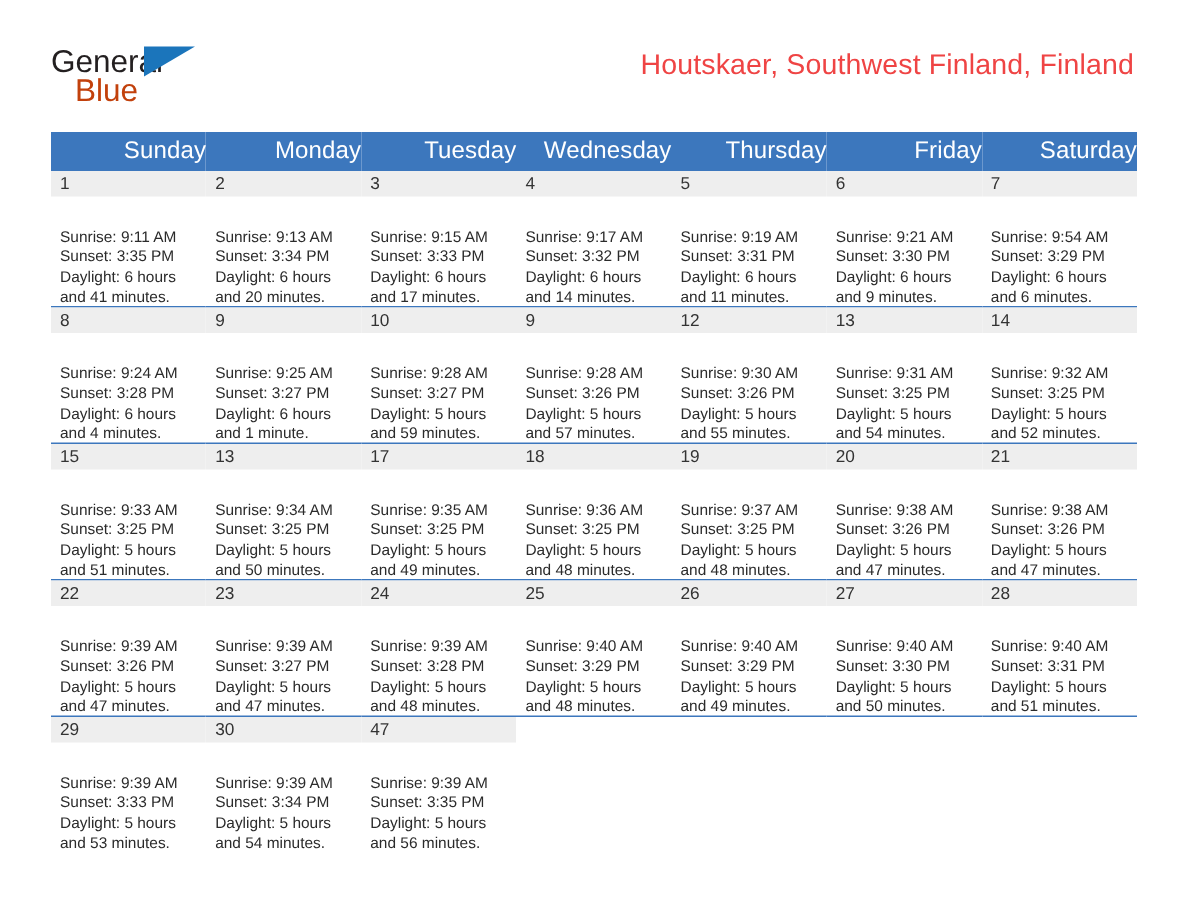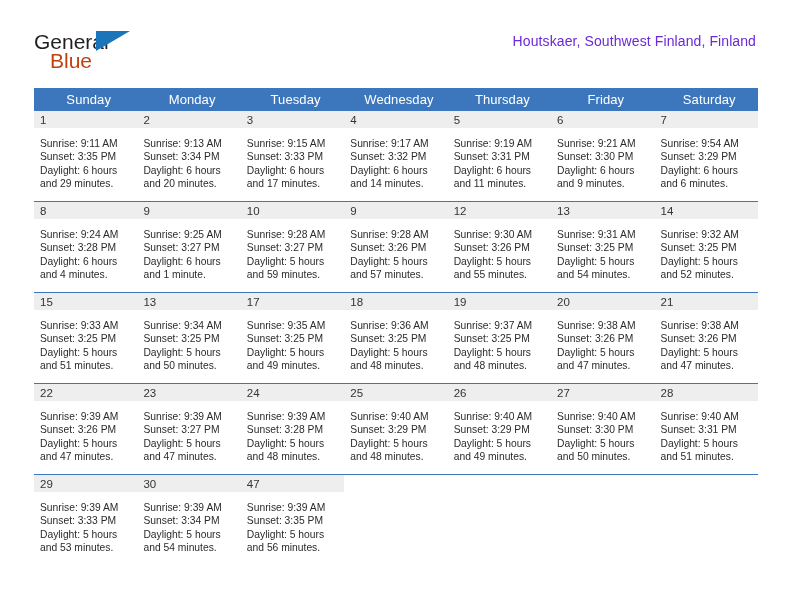--- a/index.html
+++ b/index.html
@@ -67,40 +67,40 @@
     padding-right: 2px;
   }
   .cal-title {
     font-size: 27px;
     font-weight: normal;
     color: #222222;
     line-height: 1.12;
     letter-spacing: 0.2px;
   }
   .cal-subtitle {
-    font-size: 14px;
-    color: #6d28d9;
+    font-size: 19px;
+    color: #ef4444;
     margin-top: 5px;
     letter-spacing: 0.1px;
   }
 
   
   .calendar {
     margin: 12px 34px 0 34px;
     width: 724px;
     border-collapse: collapse;
     table-layout: fixed;
   }
 
   .calendar th {
     background: #3c77bd;
     color: #ffffff;
-    font-size: 13px;
+    font-size: 16px;
     font-weight: normal;
-    text-align: center;
+    text-align: right;
     padding: 4px 0 4px 6px;
     height: 19px;
     letter-spacing: 0.1px;
   }
 
   .week-row > td {
     vertical-align: top;
     padding: 0;
     border-top: 1px solid #3c77bd;
     height: 90px;
@@ -119,21 +119,21 @@
     font-size: 11.5px;
     color: #333333;
     line-height: 16px;
   }
 
   .cell-empty .daynum-band {
     background: transparent;
   }
 
   .cell-body {
-    padding: 9px 5px 0 6px;
+    padding: 21px 5px 0 6px;
     font-size: 10.3px;
     line-height: 13.4px;
     color: #2b2b2b;
   }
   .cell-body div { white-space: nowrap; }
 </style>
 </head>
 <body>
 
 <div class="page">
@@ -166,21 +166,21 @@
     </thead>
     <tbody>
         <tr class="week-row">
           <td>
             <div class="cell-inner">
               <div class="daynum-band">1</div>
               <div class="cell-body">
                 <div>Sunrise: 9:11 AM</div>
                 <div>Sunset: 3:35 PM</div>
                 <div>Daylight: 6 hours</div>
-                <div>and 29 minutes.</div>
+                <div>and 41 minutes.</div>
               </div>
             </div>
           </td>
           <td>
             <div class="cell-inner">
               <div class="daynum-band">2</div>
               <div class="cell-body">
                 <div>Sunrise: 9:13 AM</div>
                 <div>Sunset: 3:34 PM</div>
                 <div>Daylight: 6 hours</div>

